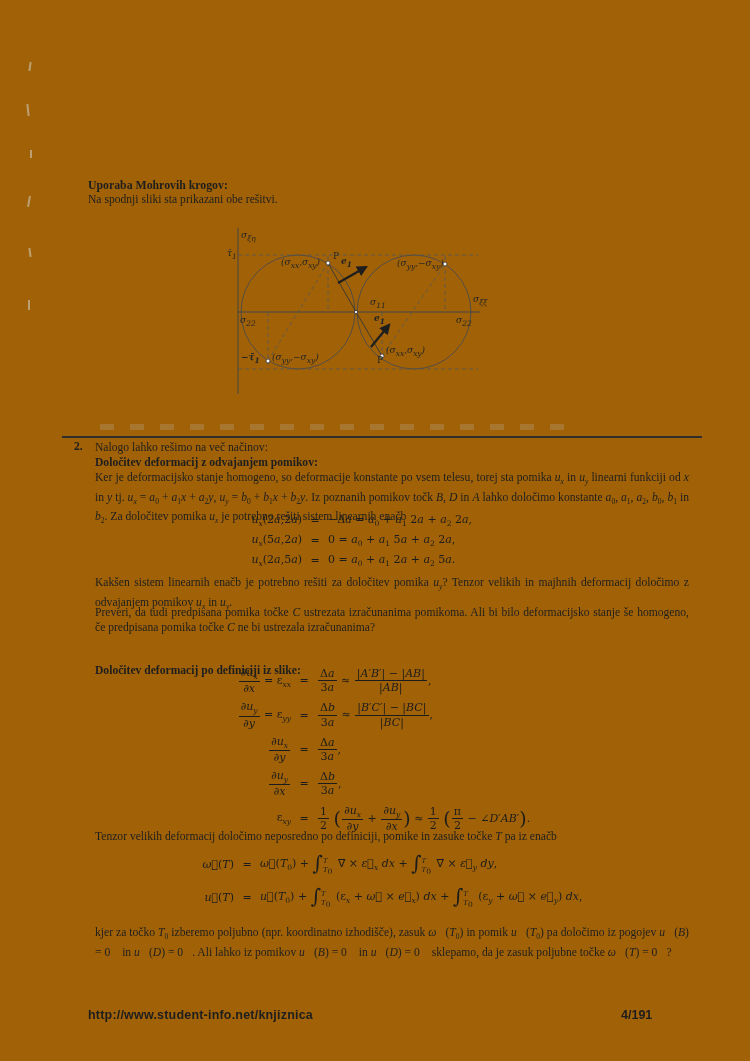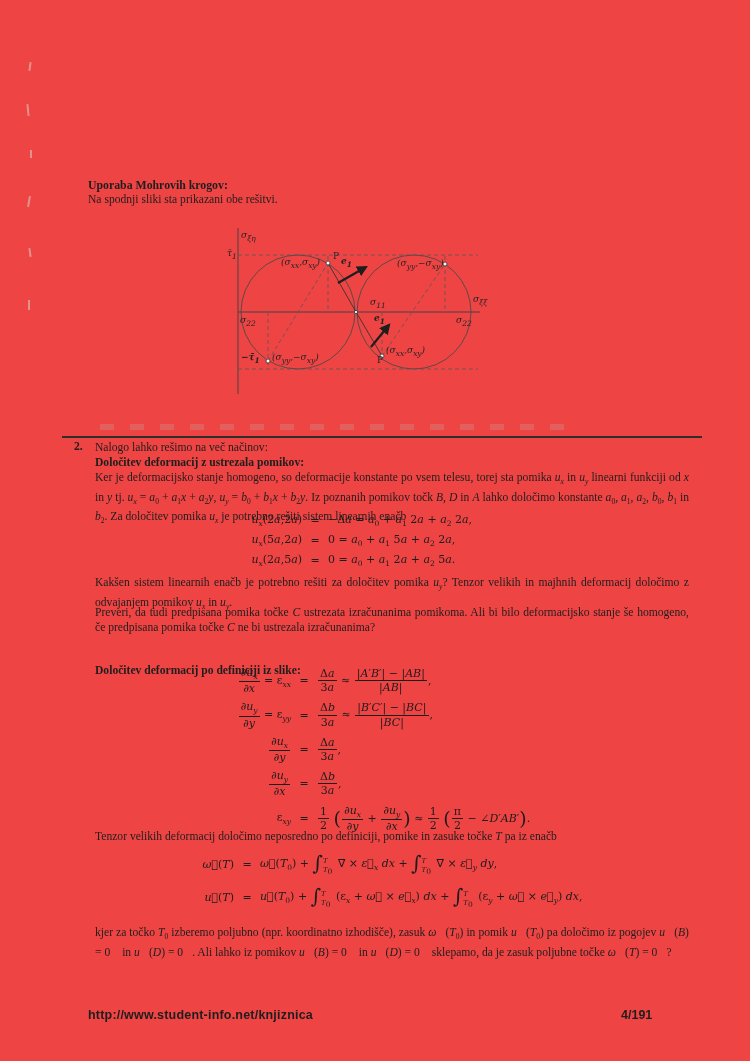--- a/index.html
+++ b/index.html
@@ -1,16 +1,16 @@
 <!DOCTYPE html>
 <html><head>
 <meta charset="utf-8">
 <style>
   html,body{margin:0;padding:0;background:#e9e9e6;}
-  .page{position:relative;width:750px;height:1061px;background:#ef4444;overflow:hidden;
+  .page{position:relative;width:750px;height:1061px;background:#a16207;overflow:hidden;
         font-family:"Liberation Serif",serif;color:#1e1e1e;}
   .abs{position:absolute;}
   .head-title{left:88px;top:178px;font-weight:bold;font-size:11.8px;}
   .head-sub{left:88px;top:193px;font-size:11.6px;}
   .para{position:absolute;left:95px;width:594px;font-size:11.6px;line-height:15.3px;text-align:justify;}
   .noj{text-align:left;}
   .bold{font-weight:bold;}
   .rule{position:absolute;left:62px;top:436px;width:640px;height:1.5px;background:#2e2e2c;}
   .footer-url{left:88px;top:1008px;font-family:"Liberation Sans",sans-serif;font-weight:bold;font-size:12.5px;letter-spacing:0.2px;}
   .footer-page{left:621px;top:1008px;font-family:"Liberation Sans",sans-serif;font-weight:bold;font-size:12.5px;}
@@ -110,21 +110,21 @@
     <div class="dlab" style="left:46px;top:126px;">(σ<sub>yy</sub>,−σ<sub>xy</sub>)</div>
     <div class="dlab" style="left:15px;top:126px;font-weight:bold;">−τ̄<sub>1</sub></div>
     <div class="dlab" style="left:160px;top:119px;">(σ<sub>xx</sub>,σ<sub>xy</sub>)</div>
     <div class="dlab rm" style="left:151px;top:129px;">P</div>
   </div>
 
   <div class="rule"></div>
 
   <div class="abs bold" style="left:74px;top:440px;font-size:11.6px;">2.</div>
   <div class="para noj" style="top:440px;">Nalogo lahko rešimo na več načinov:</div>
-  <div class="para noj bold" style="top:455px;">Določitev deformacij z ustrezala pomikov:</div>
+  <div class="para noj bold" style="top:455px;">Določitev deformacij z odvajanjem pomikov:</div>
   <div class="para" style="top:470px;">Ker je deformacijsko stanje homogeno, so deformacije konstante po vsem telesu, torej sta pomika <i>u<sub>x</sub></i> in <i>u<sub>y</sub></i> linearni funkciji od <i>x</i> in <i>y</i> tj. <i>u<sub>x</sub></i> = <i>a</i><sub>0</sub> + <i>a</i><sub>1</sub><i>x</i> + <i>a</i><sub>2</sub><i>y</i>, <i>u<sub>y</sub></i> = <i>b</i><sub>0</sub> + <i>b</i><sub>1</sub><i>x</i> + <i>b</i><sub>2</sub><i>y</i>. Iz poznanih pomikov točk <i>B</i>, <i>D</i> in <i>A</i> lahko določimo konstante <i>a</i><sub>0</sub>, <i>a</i><sub>1</sub>, <i>a</i><sub>2</sub>, <i>b</i><sub>0</sub>, <i>b</i><sub>1</sub> in <i>b</i><sub>2</sub>. Za določitev pomika <i>u<sub>x</sub></i> je potrebno rešiti sistem linearnih enačb</div>
 
   <div class="eqb" style="left:246px;top:513px;">
     <div class="eqrow">
         <span class="lhs" style="width:56px;"><i>u<sub>x</sub></i>(2<i>a</i>,2<i>a</i>)</span>
         <span class="rel">=</span>
         <span class="rhs">−Δ<i>a</i> = <i>a</i><sub>0</sub> + <i>a</i><sub>1</sub> 2<i>a</i> + <i>a</i><sub>2</sub> 2<i>a</i>,</span>
       </div>
     <div class="eqrow">
         <span class="lhs" style="width:56px;"><i>u<sub>x</sub></i>(5<i>a</i>,2<i>a</i>)</span>

